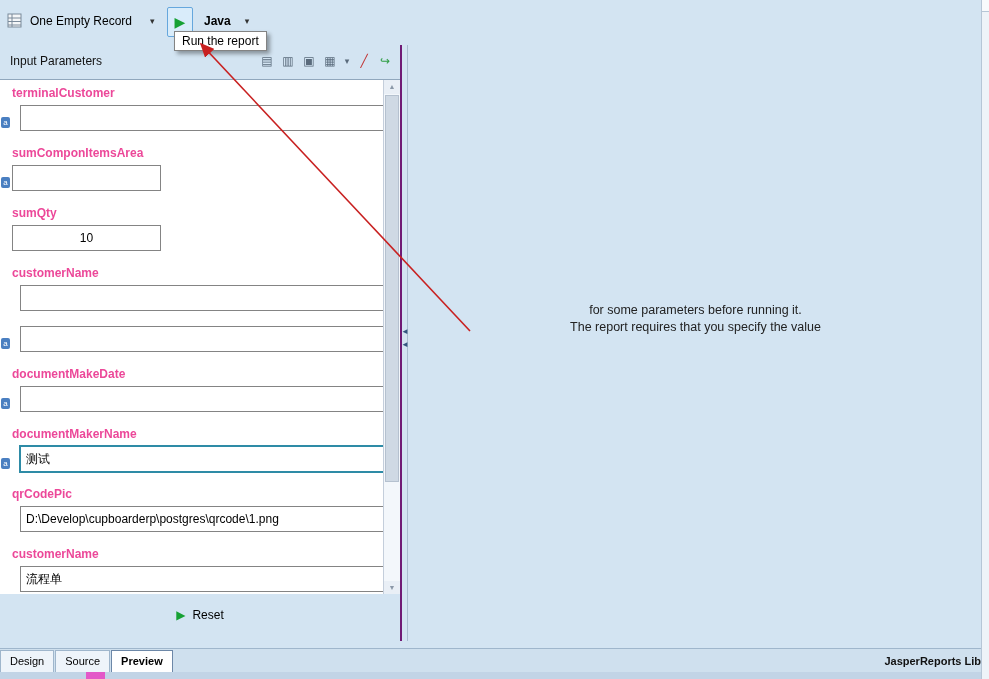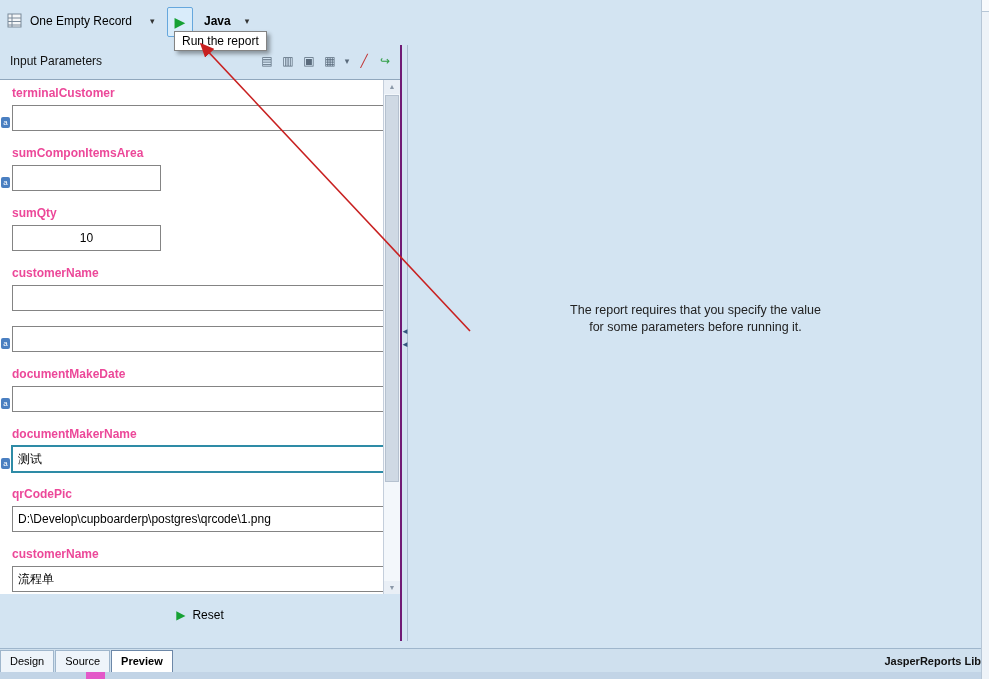--- a/index.html
+++ b/index.html
@@ -24,21 +24,21 @@
   .panel-title{position:absolute;left:10px;top:9px;font-size:12px;color:#111;}
   .header-icons{position:absolute;right:6px;top:8px;display:flex;gap:3px;align-items:center;}
   .hicon{width:18px;height:18px;line-height:17px;text-align:center;font-size:12px;color:#5a6b7c;cursor:pointer;}
   .hicon.small{width:10px;font-size:9px;}
 
   .fields-wrap{position:absolute;left:0;top:34px;width:400px;height:515px;background:#fff;border-top:1px solid #90a7bd;border-bottom:1px solid #90a7bd;}
   .fields{position:absolute;left:0;top:0;right:16px;bottom:0;padding:6px 0 0 12px;overflow:hidden;}
   .field-row{position:relative;margin-bottom:15px;}
   .field-label{font-weight:bold;font-size:12px;line-height:15px;margin-bottom:4px;color:#ec4899;}
   .field-input{height:22px;border:1px solid #848484;background:#fff;font-family:"Liberation Sans",sans-serif;font-size:12px;padding:1px 5px;display:block;}
-  .field-input.size-wide{width:360px;}
+  .field-input.size-wide{width:360px;margin-left:8px;}
   .field-input.size-small{width:137px;}
   .field-input.focused{border:1px solid #2e8ba6;box-shadow:0 0 0 1px #2e8ba6;outline:none;}
   .param-icon{position:absolute;left:-11px;bottom:3px;width:9px;height:11px;background:#4a7fc1;color:#fff;font-size:8px;line-height:11px;text-align:center;border-radius:2px;}
 
   .vscrollbar{position:absolute;right:0;top:0;bottom:0;width:16px;background:#f3f7fb;border-left:1px solid #c4cedb;}
   .sb-btn{position:absolute;left:0;right:0;height:14px;background:#e9eff6;color:#8b98a8;font-size:7px;text-align:center;line-height:14px;cursor:pointer;}
   .sb-btn.up{top:0;}
   .sb-btn.down{bottom:0;}
   .sb-thumb{position:absolute;left:1px;right:1px;top:15px;height:385px;background:#cfd9e4;border:1px solid #b5c1cf;cursor:pointer;}
 
@@ -187,22 +187,22 @@
     </div>
   </div>
 
   <div class="divider-arrows">
     <span>◄</span>
     <span>◄</span>
   </div>
 
   <div class="right-panel">
     <div class="message">
+      <div>for some parameters before running it.</div>
       <div>The report requires that you specify the value</div>
-      <div>for some parameters before running it.</div>
     </div>
   </div>
 
 
   <div class="tabs-bar">
     <div class="tabs">
       <div class="tab">Design</div>
       <div class="tab">Source</div>
       <div class="tab active">Preview</div>
     </div>

